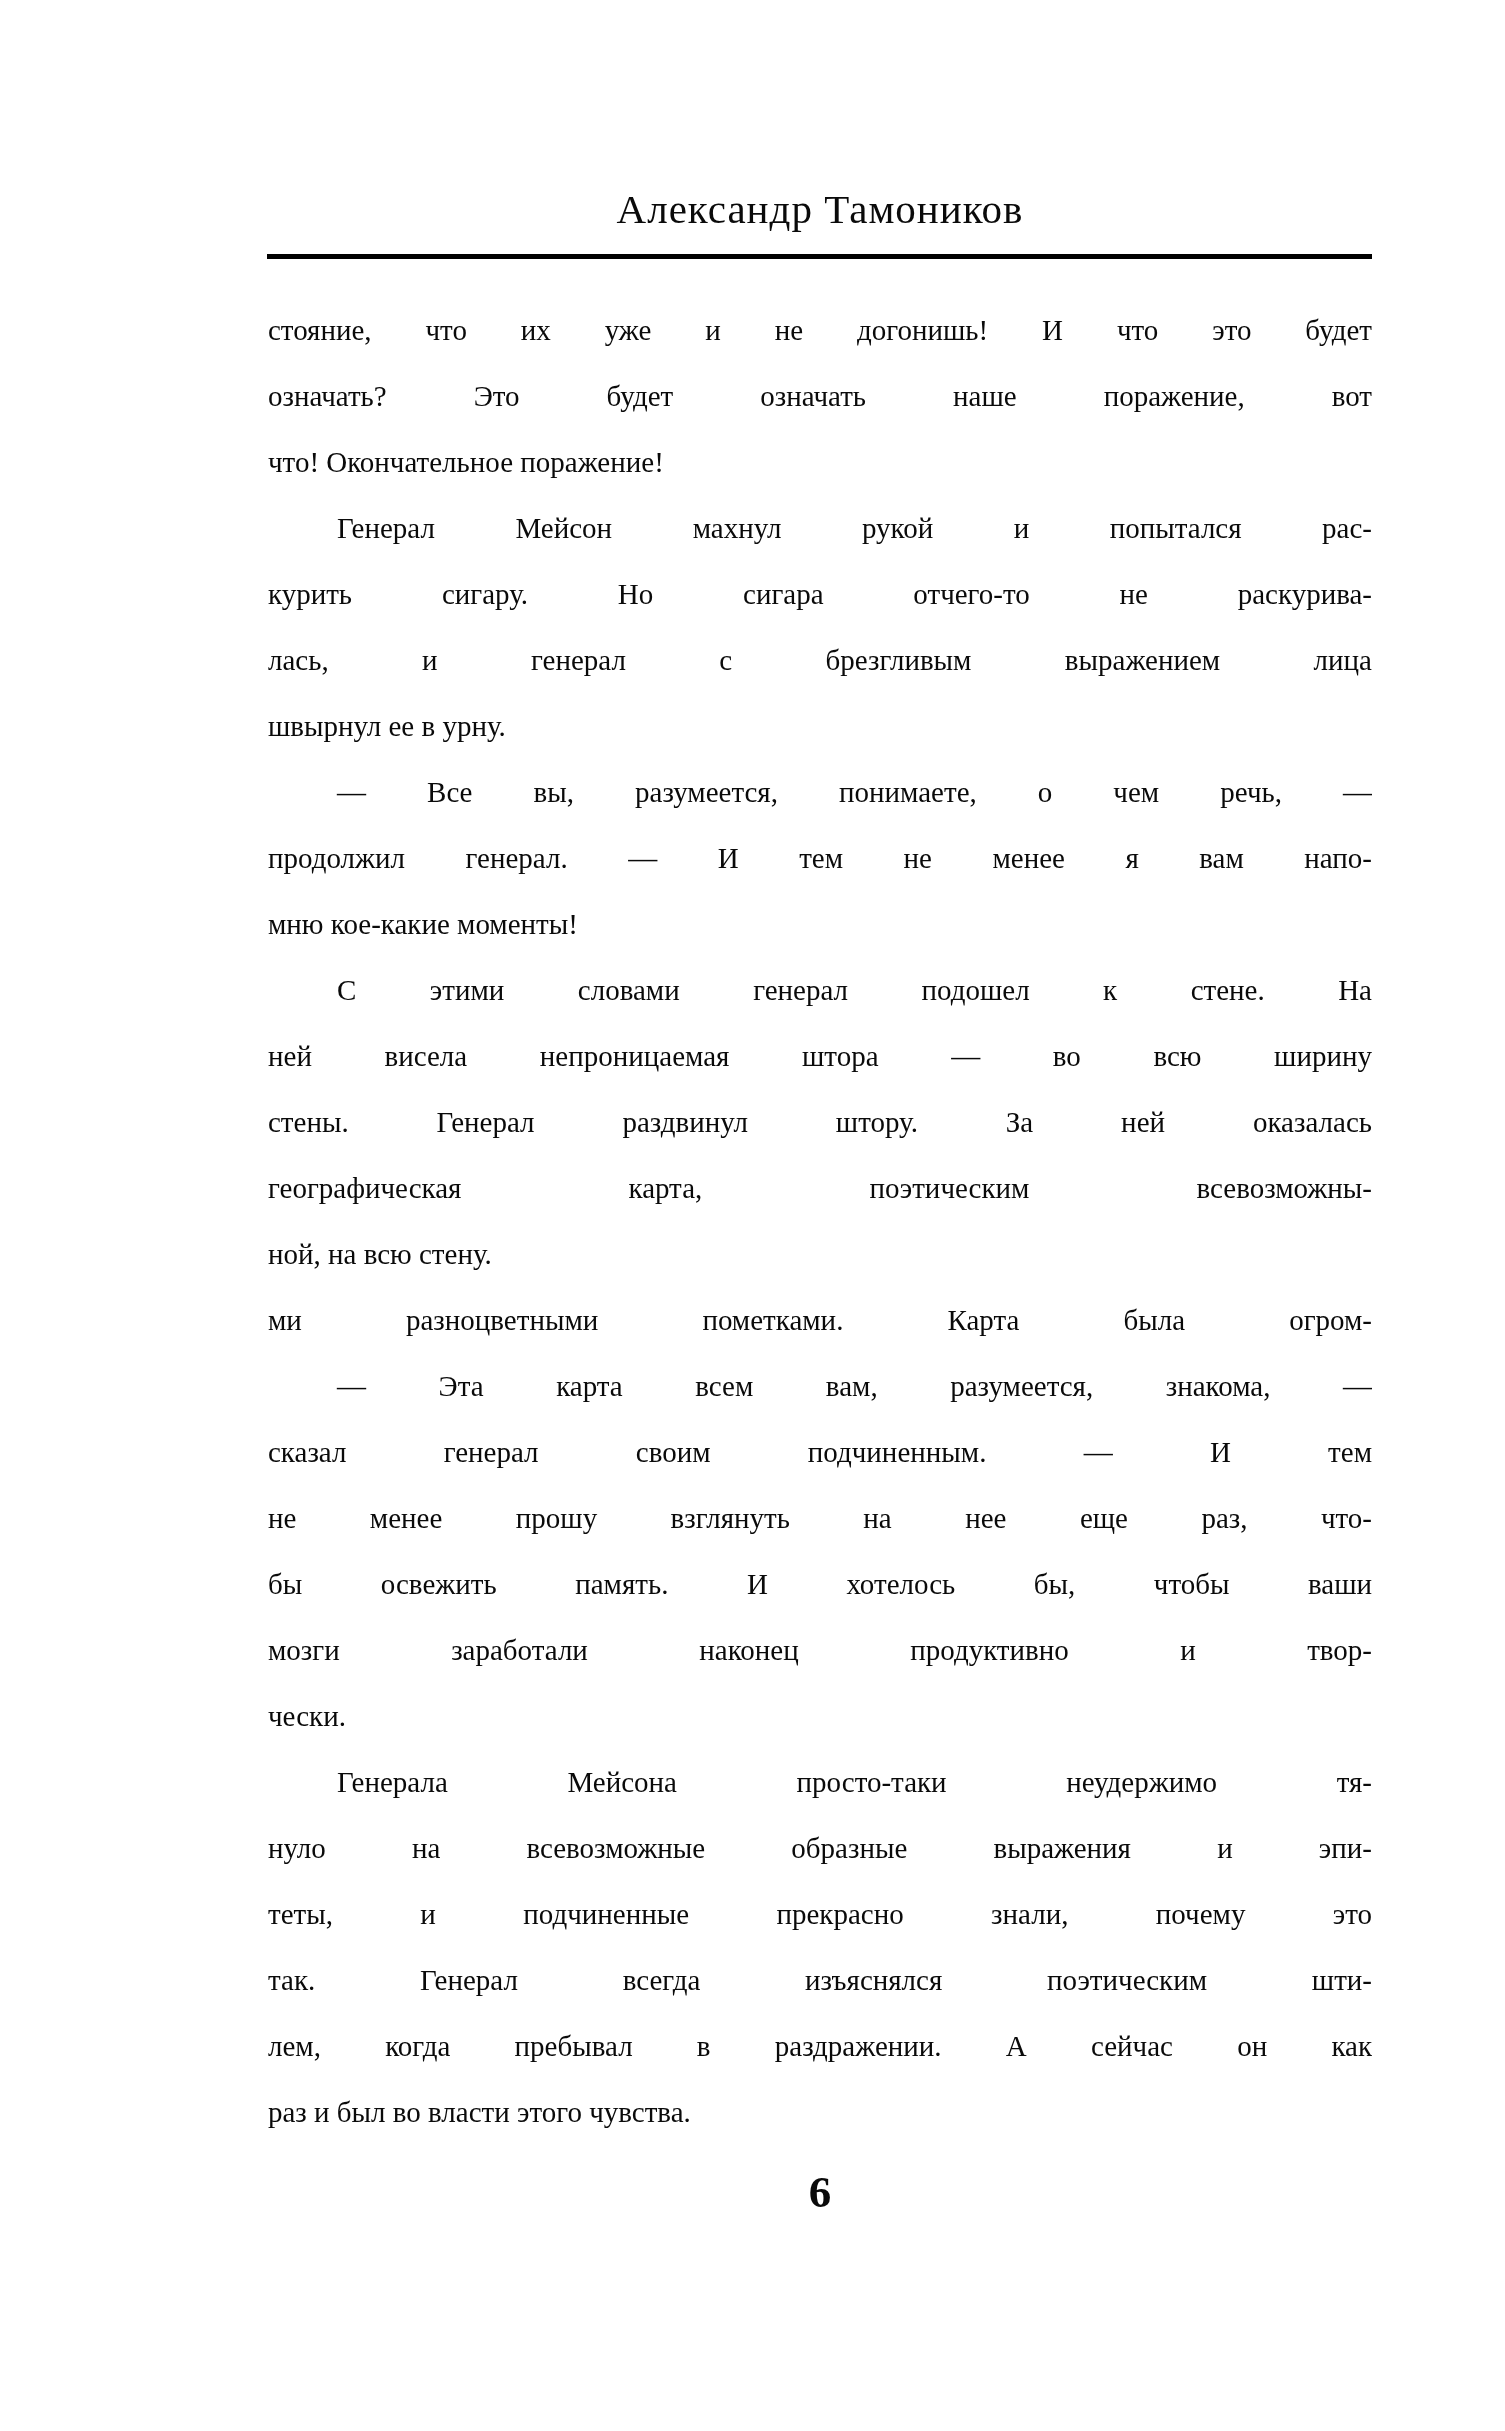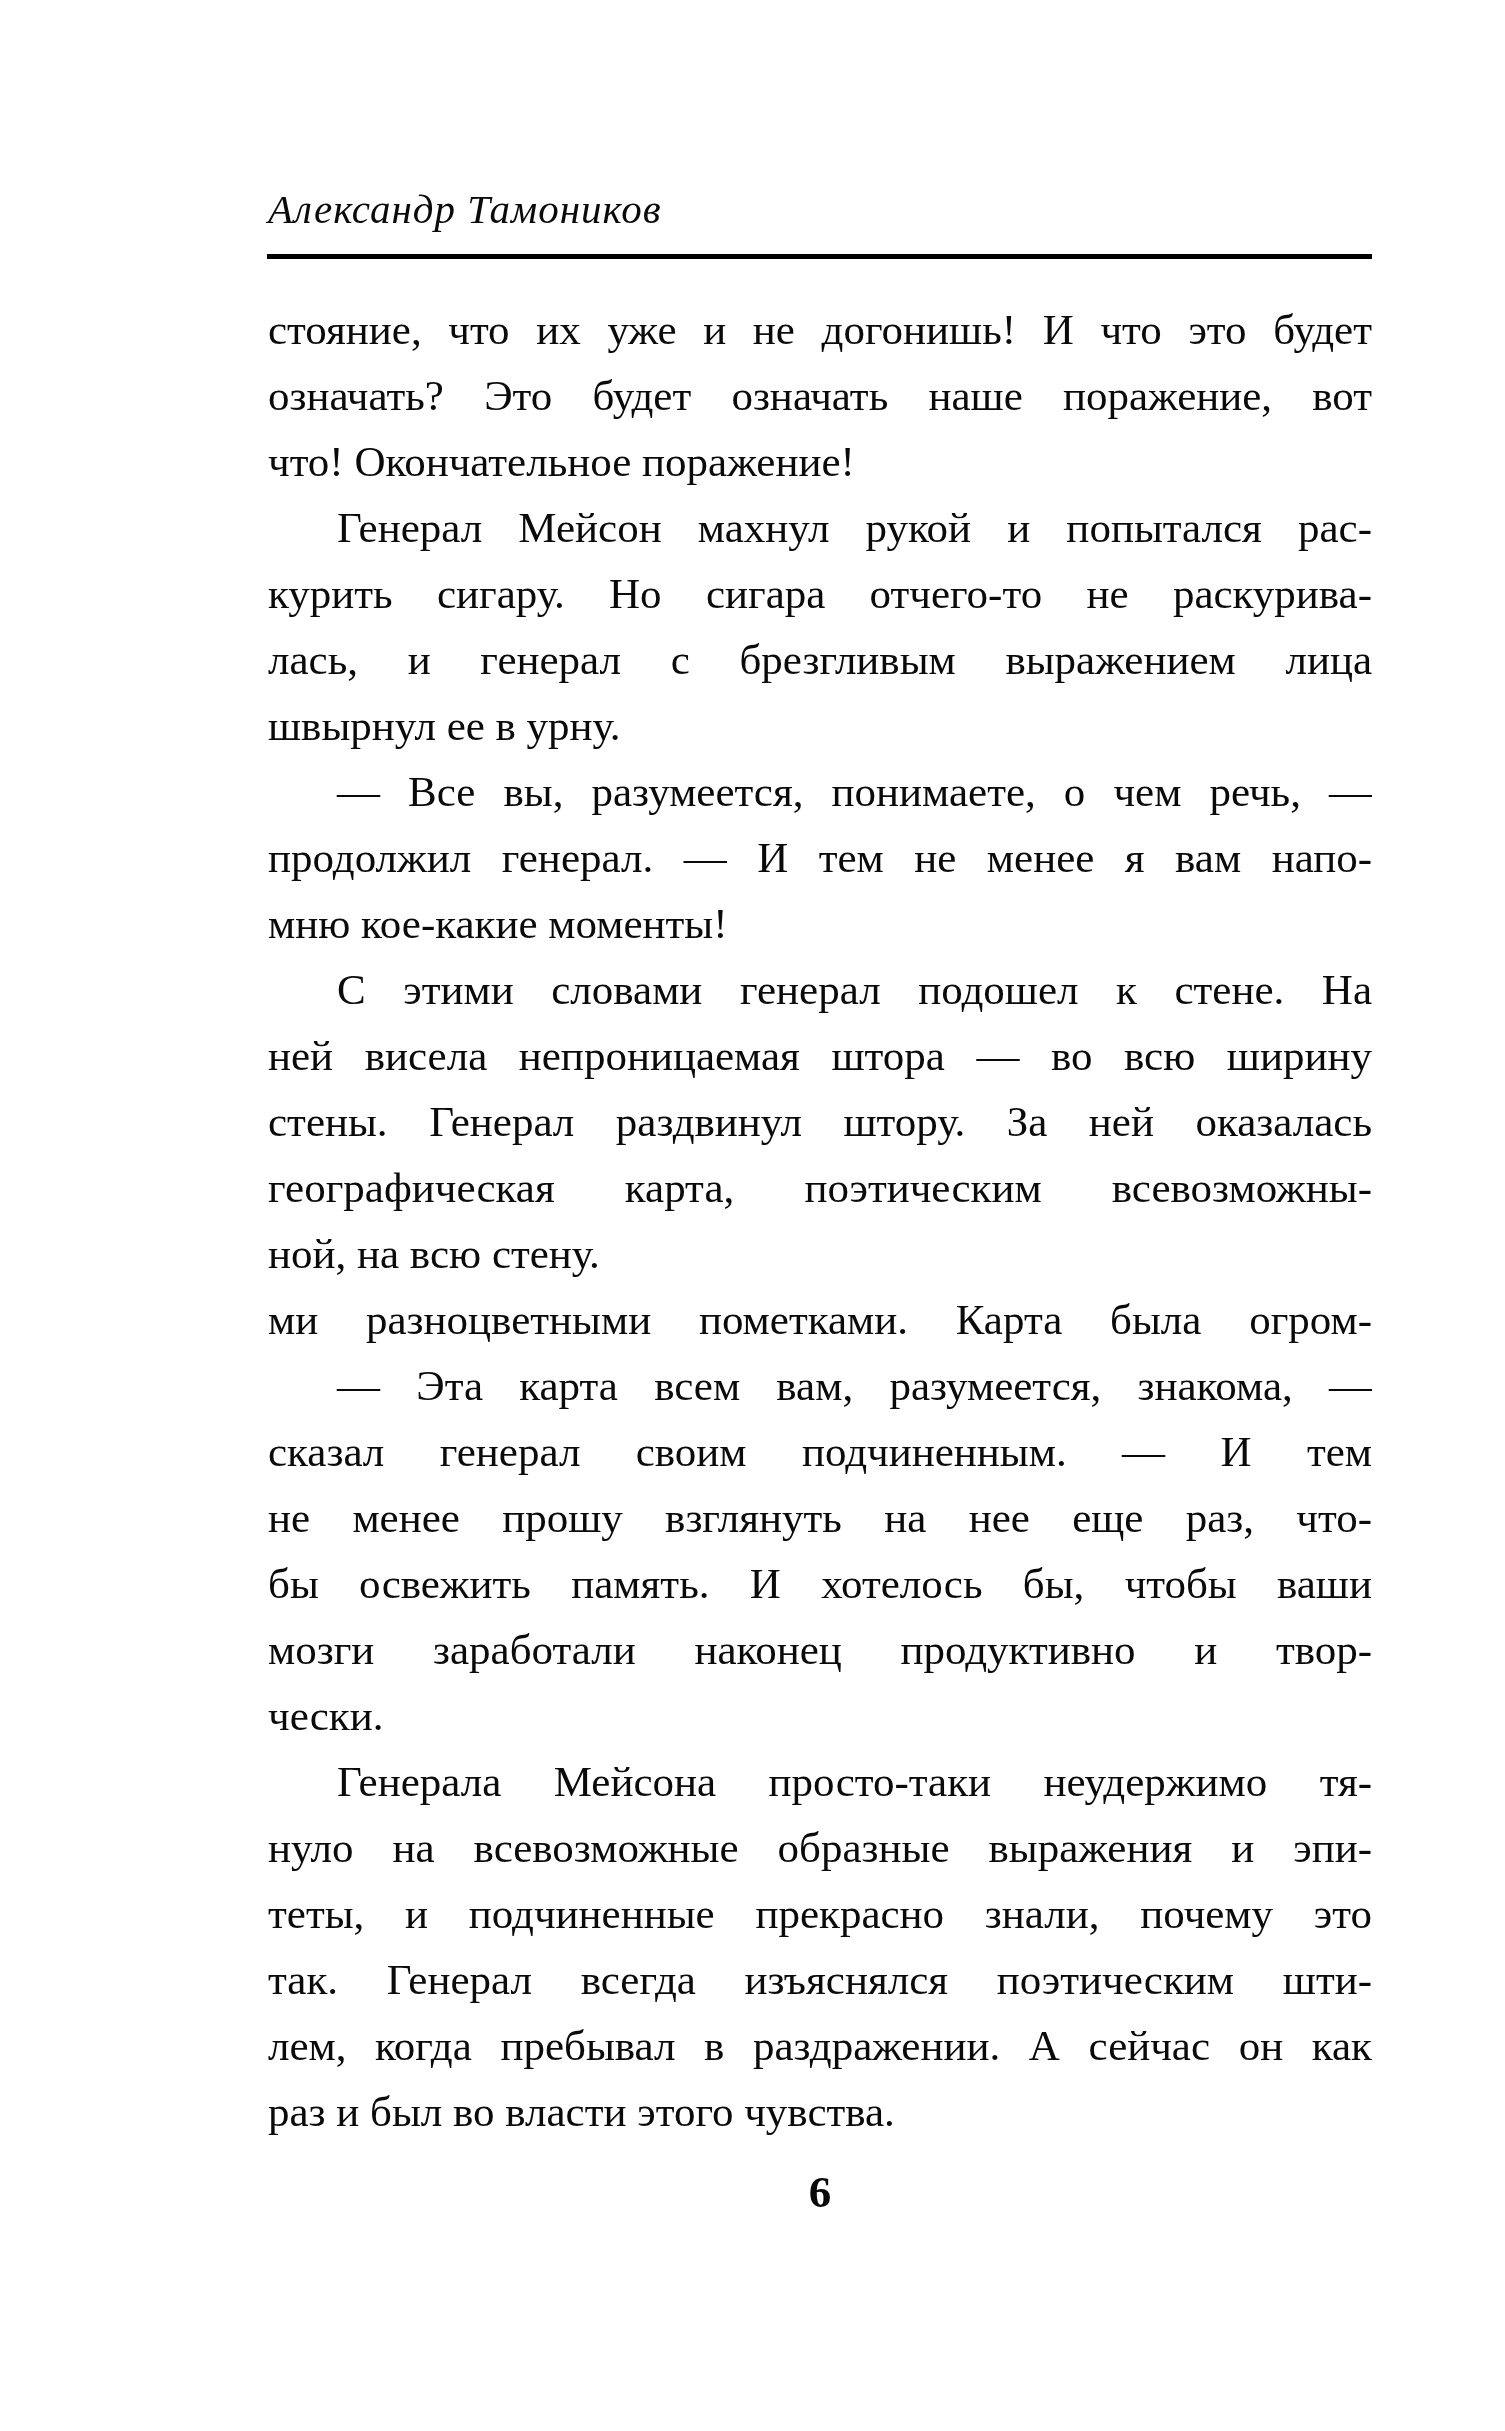--- a/index.html
+++ b/index.html
@@ -14,41 +14,40 @@
     background: #ffffff;
     overflow: hidden;
     font-family: "Liberation Serif", serif;
     color: #0a0a0a;
   }
   .running-header {
     position: absolute;
     top: 186px;
     left: 268px;
     width: 1104px;
-    text-align: left;
-    font-style: italic;
+    text-align: center;
     font-size: 41px;
     line-height: 47px;
     letter-spacing: 1px;
     color: #0a0a0a;
   }
   .header-rule {
     position: absolute;
     top: 254px;
     left: 267px;
     width: 1105px;
     height: 4.9px;
     background: #000000;
   }
   .body-text {
     position: absolute;
     top: 297px;
     left: 268px;
     width: 1104px;
-    font-size: 43px;
+    font-size: 29px;
     line-height: 66px;
   }
   .line {
     text-align: justify;
     text-align-last: justify;
     height: 66px;
     overflow: hidden;
   }
   .line.ind {
     text-indent: 69px;

